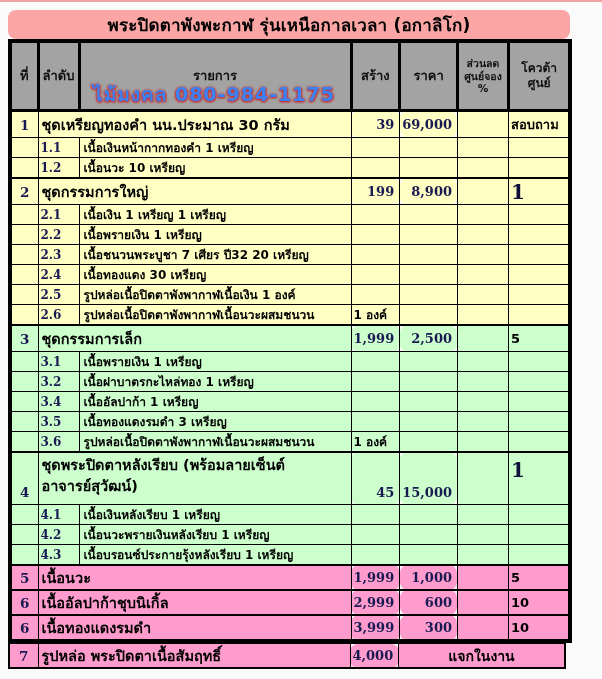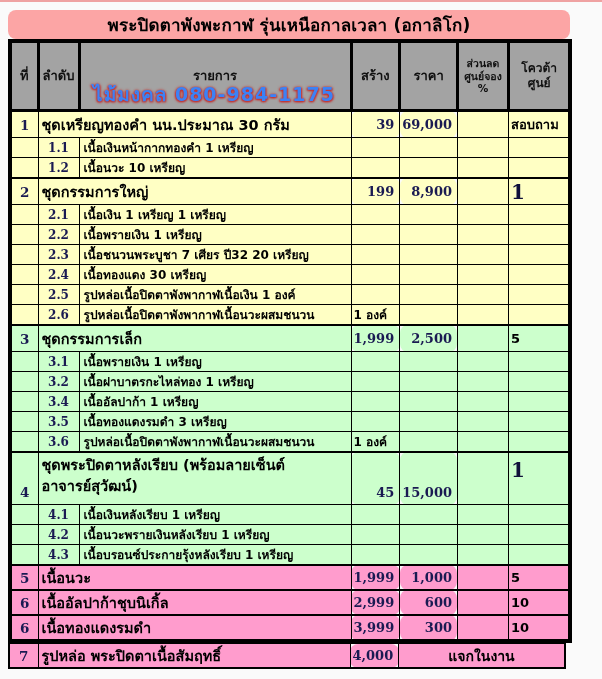--- a/index.html
+++ b/index.html
@@ -37,21 +37,21 @@
   tr.bt2 td{border-top:2px solid #000;}
   tr.r-main td{height:25px;}
   tr.r-pink td{height:23px;}
   td.itm-main{font-size:14.5px;padding-left:3px;}
   td.itm-sub{font-size:12px;padding-left:4px;}
   .num{
     font-family:"DejaVu Serif","Liberation Serif",serif;
     color:#1a1a52;text-align:right;padding-right:5px;font-size:13px;border-radius:8px;
   }
   td.no-cell{font-family:"DejaVu Serif","Liberation Serif",serif;color:#1a1a52;text-align:center;font-size:13.5px;}
-  td.ord-cell{font-family:"DejaVu Serif","Liberation Serif",serif;color:#1a1a52;text-align:center;font-size:12px;}
+  td.ord-cell{font-family:"DejaVu Serif","Liberation Serif",serif;color:#1a1a52;text-align:left;font-size:12px;}
   td.made-text{font-size:12px;text-align:left;padding-left:2px;color:#000;}
   td.quota-cell{text-align:left;font-size:13px;}
   .big{font-family:"DejaVu Serif","Liberation Serif",serif;font-size:20px;color:#10103a;}
   tr.r4 td{height:46px;}
   tr.r4 td.itm-main{vertical-align:top;padding-top:2px;line-height:1.45;}
   tr.r4 td.no-cell{vertical-align:bottom;padding-bottom:4px;}
   tr.r4 td.num{vertical-align:bottom;padding-bottom:4px;}
   tr.r4 td.quota-cell{vertical-align:top;padding-top:5px;}
   .watermark{
     position:absolute;left:64px;top:70px;width:284px;height:28px;

